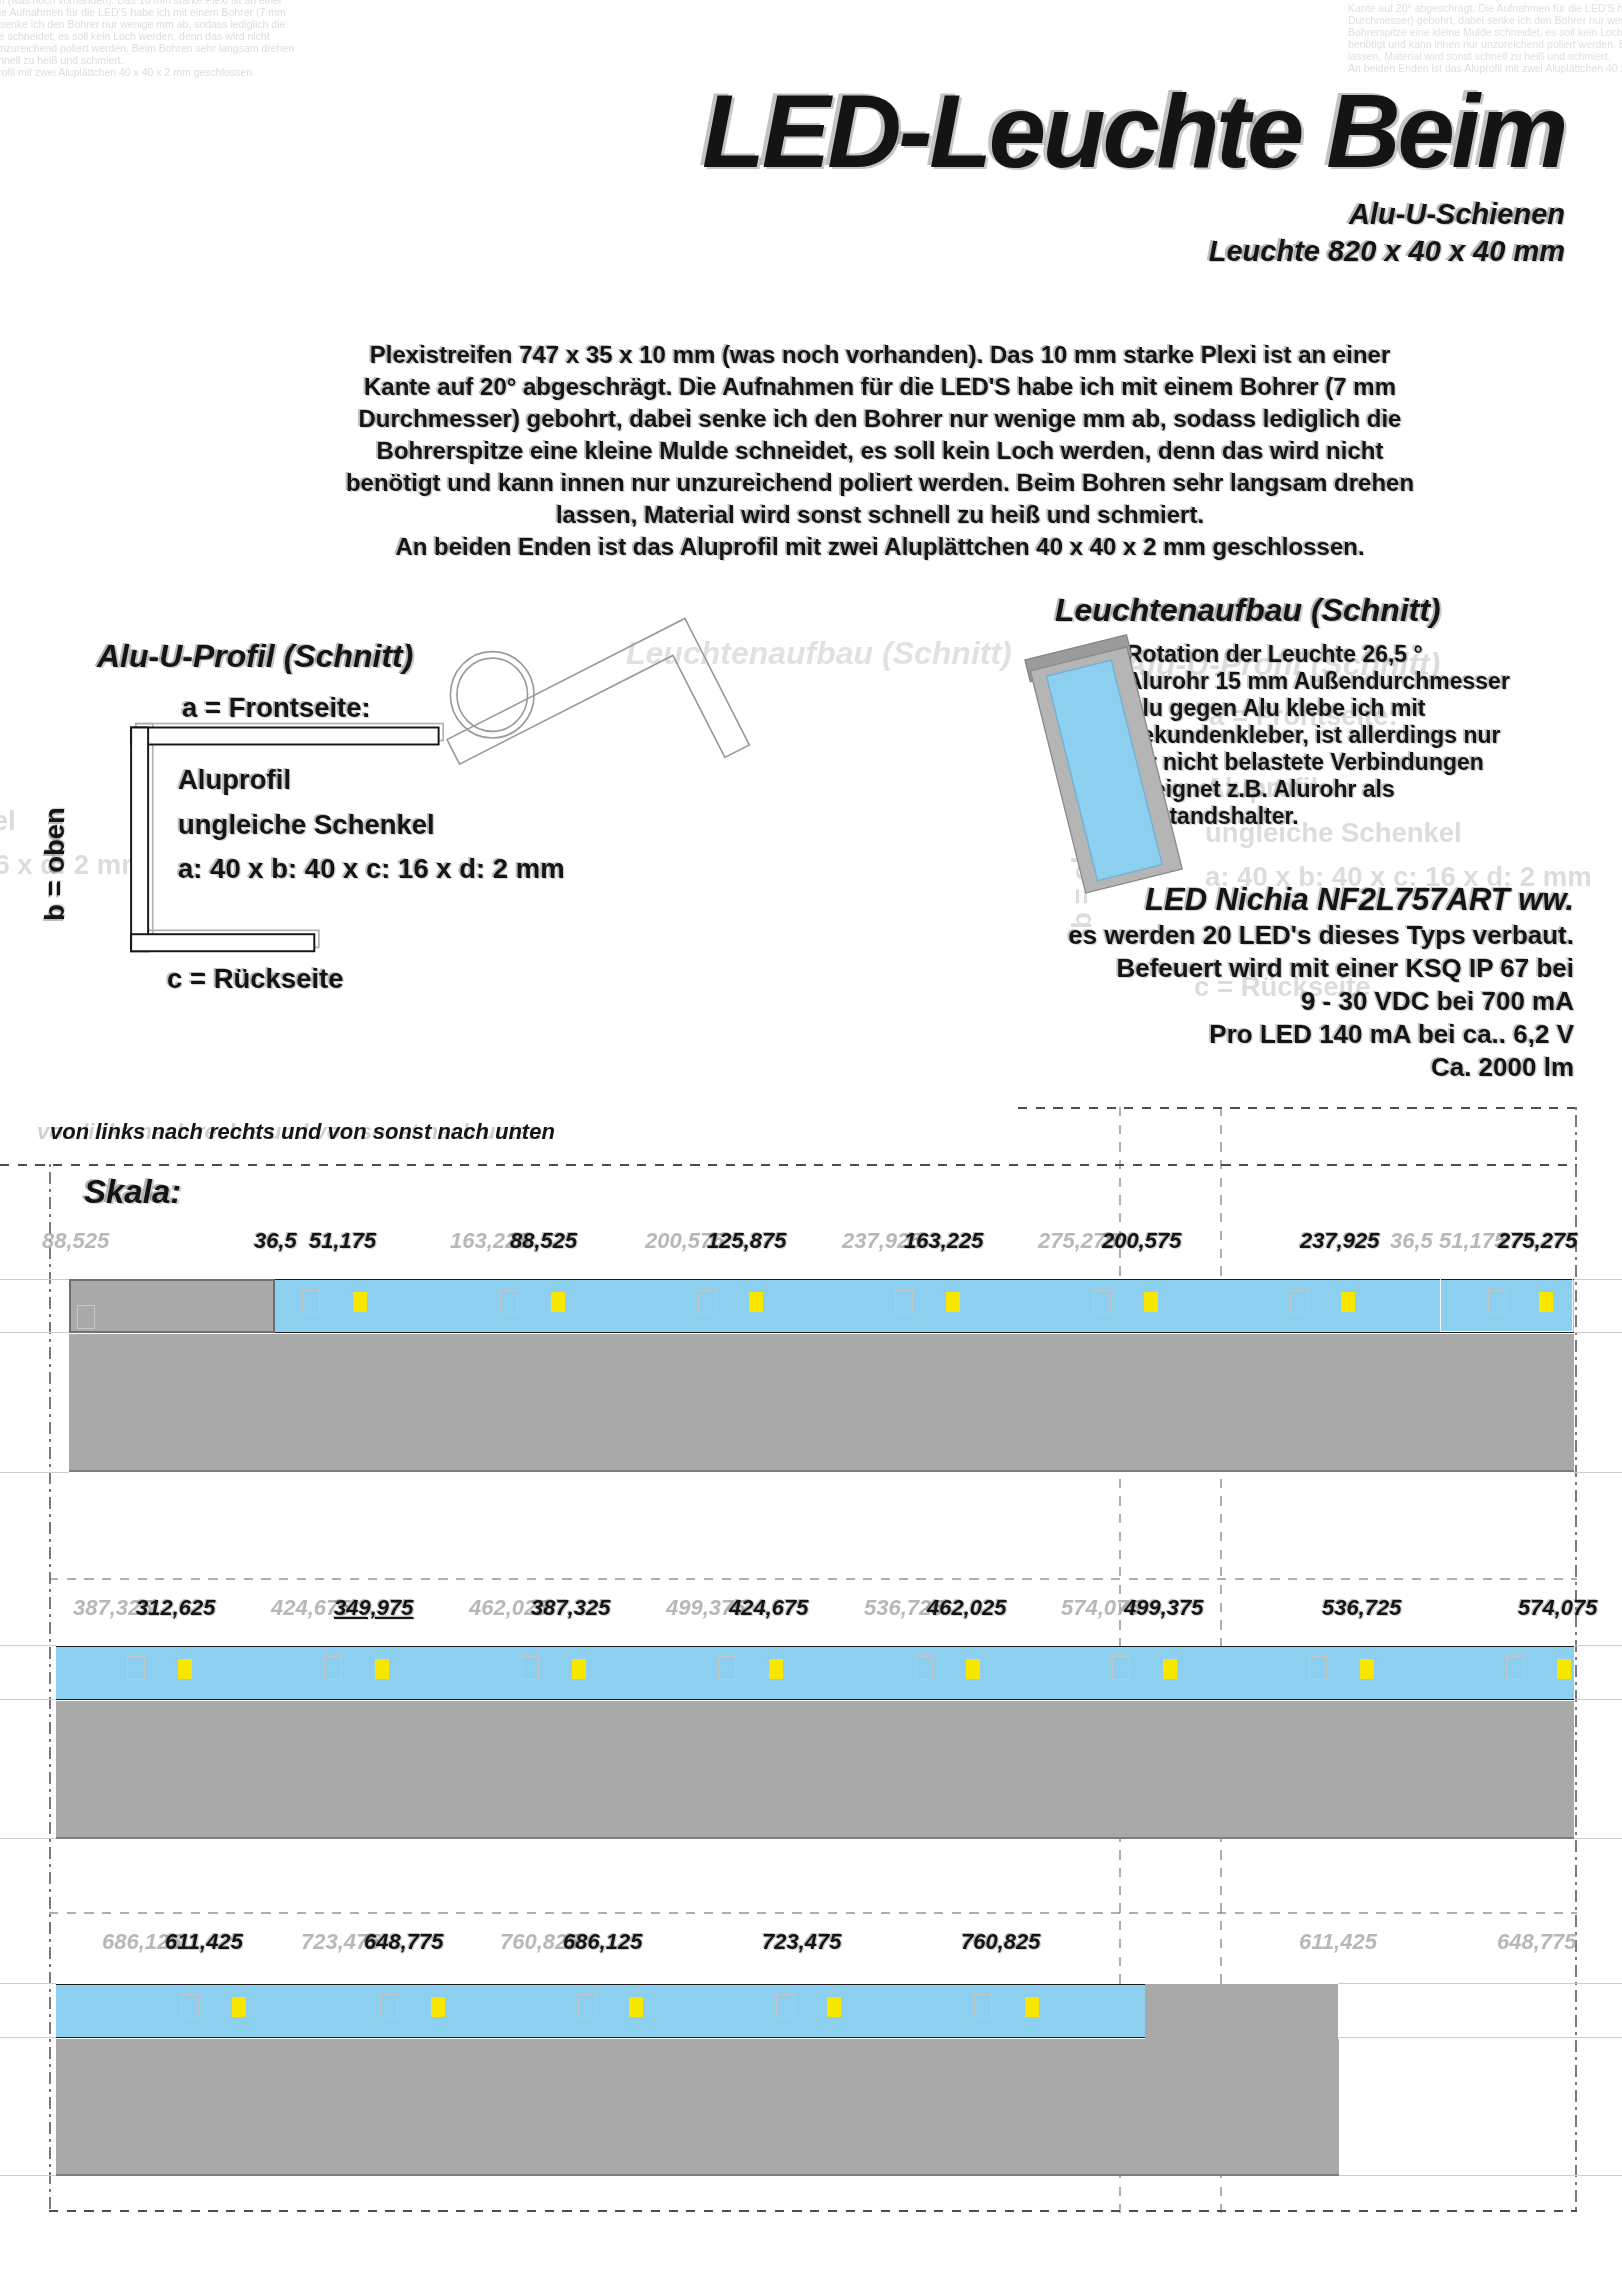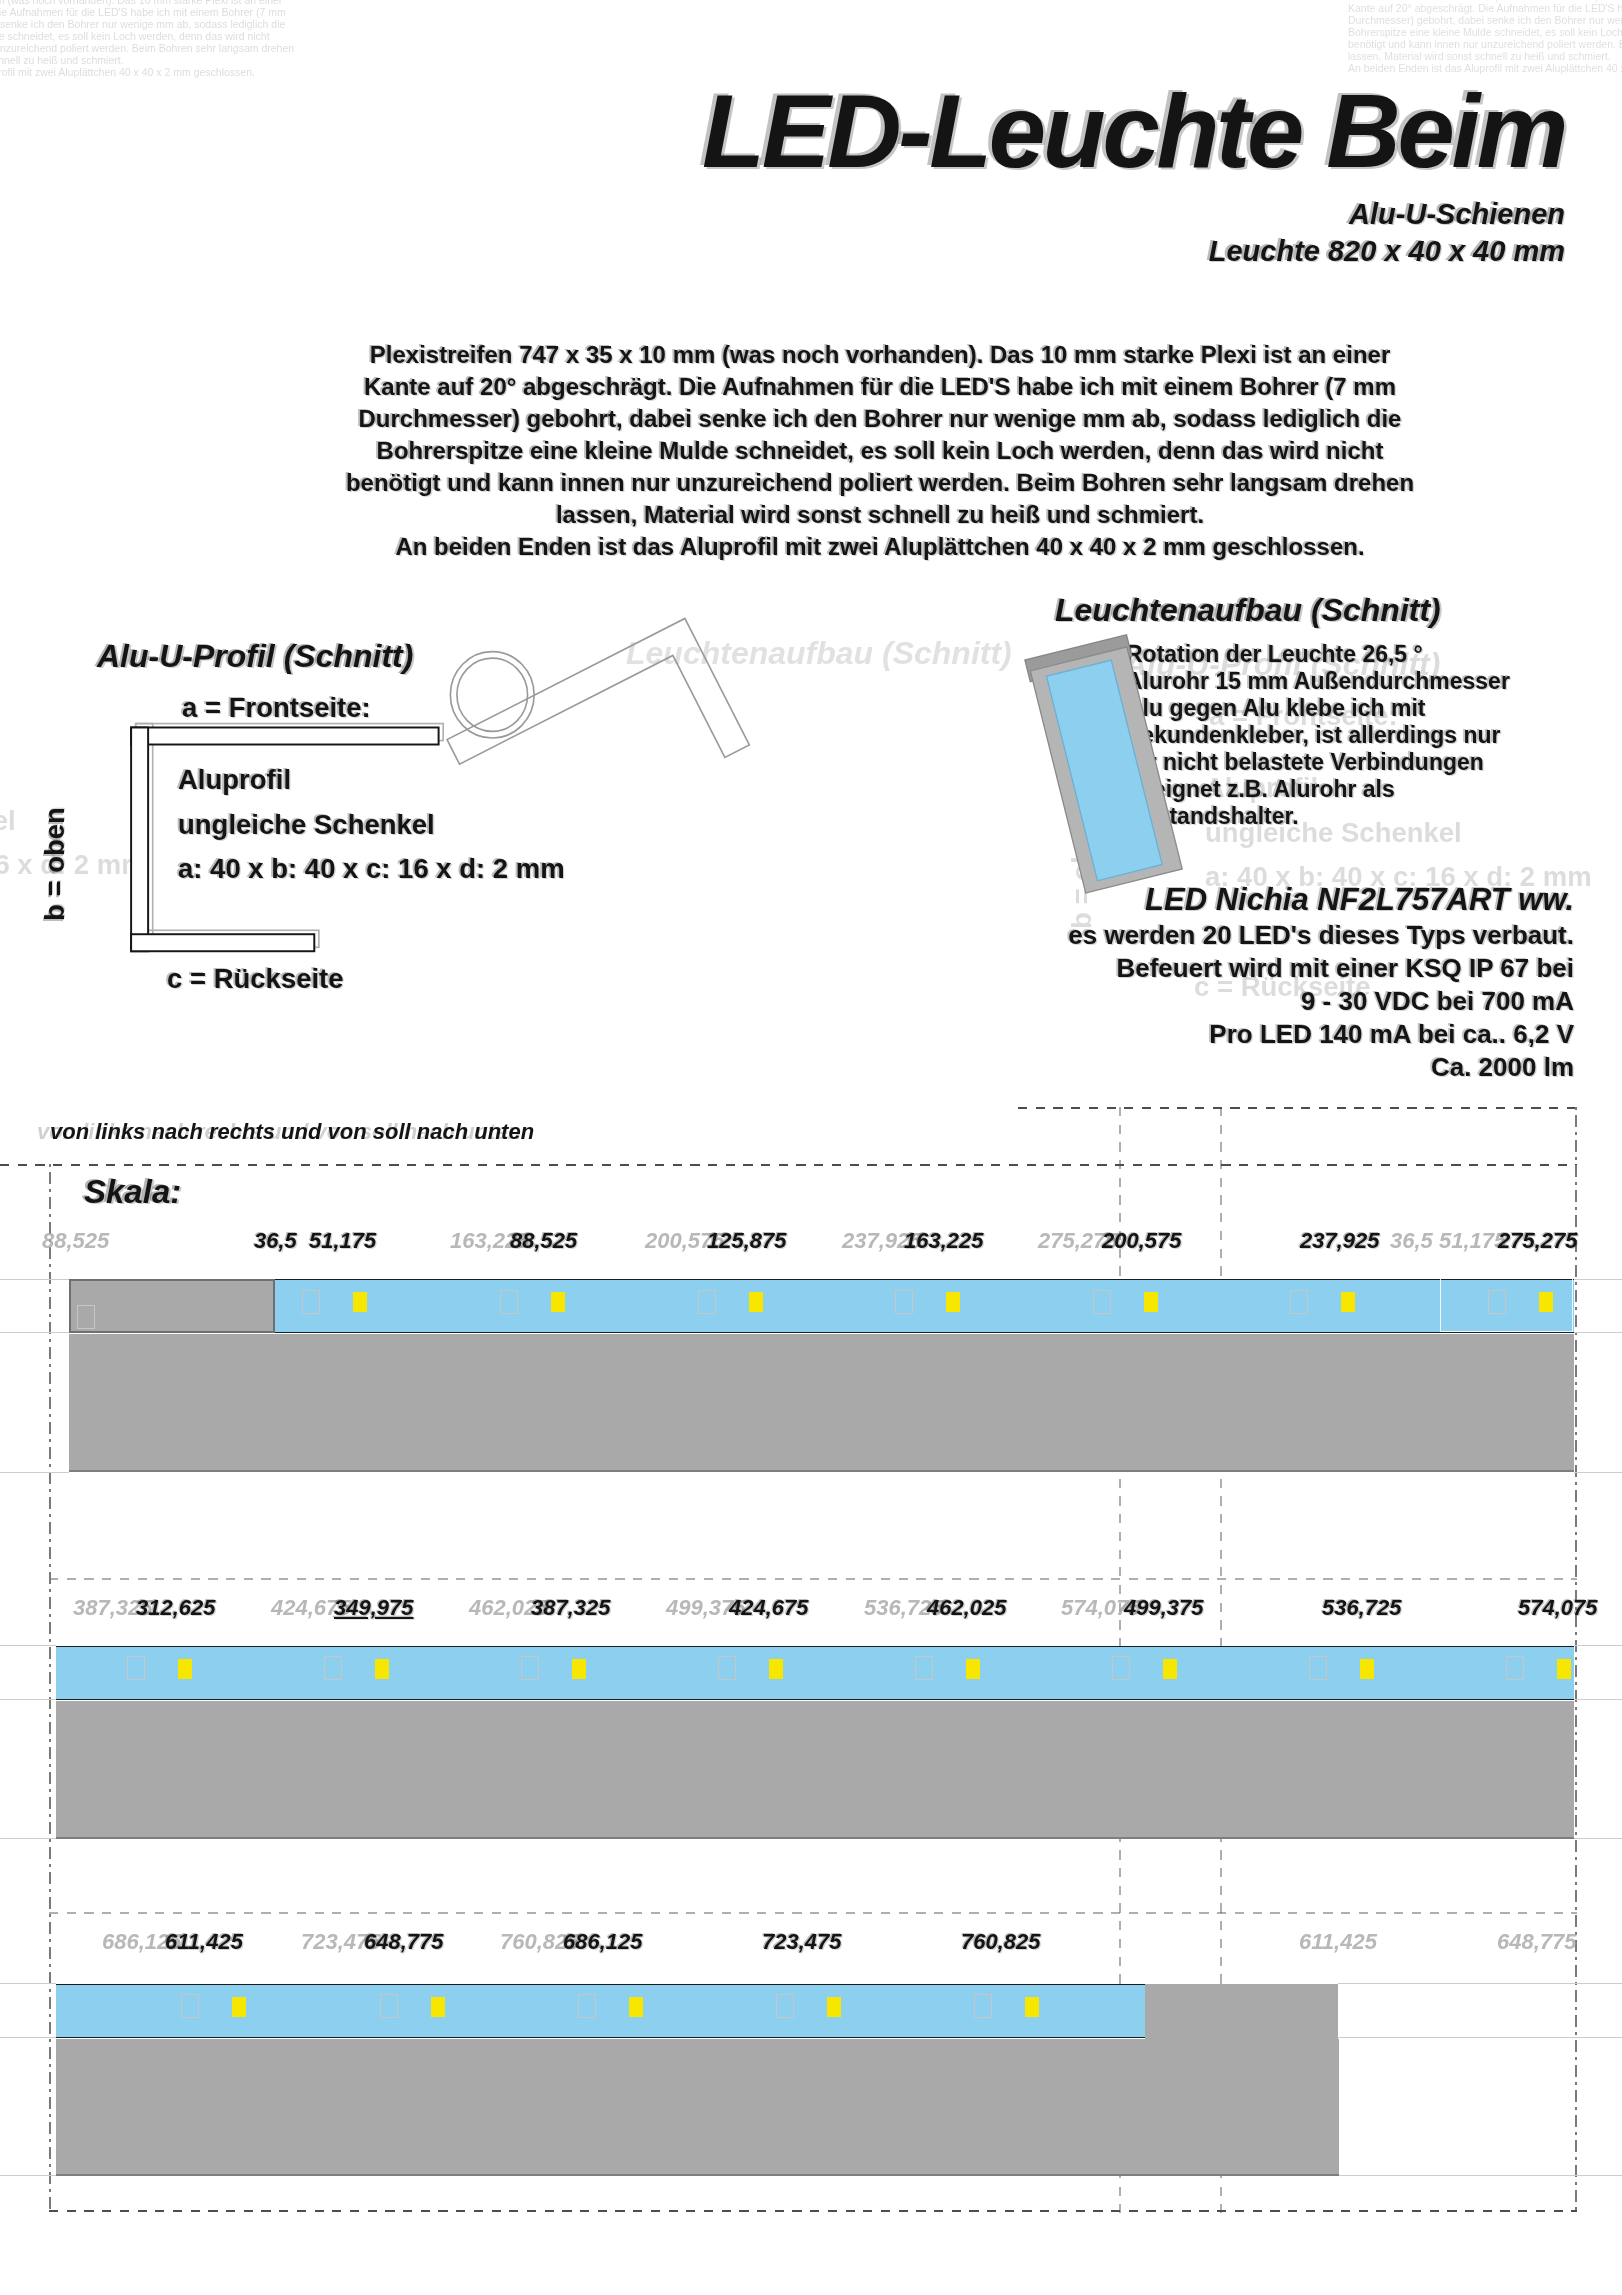--- a/index.html
+++ b/index.html
@@ -169,21 +169,21 @@
     <div class="h" data-name="led-info-heading">LED Nichia NF2L757ART ww.</div>
     <div id="led-lines" data-name="led-info-text">
         <div class="l" data-name="led-info-line-1">es werden 20 LED's dieses Typs verbaut.</div>
         <div class="l" data-name="led-info-line-2">Befeuert wird mit einer KSQ IP 67 bei</div>
         <div class="l" data-name="led-info-line-3">9 - 30 VDC bei 700 mA</div>
         <div class="l" data-name="led-info-line-4">Pro LED 140 mA bei ca.. 6,2 V</div>
         <div class="l" data-name="led-info-line-5">Ca. 2000 lm</div>
       </div>
   </div>
 
-  <div class="abs" id="note-line" data-name="reading-order-note">von links nach rechts und von soll nach unten</div>
+  <div class="abs" id="note-line" data-name="reading-order-note">von links nach rechts und von sonst nach unten</div>
 
   <div class="hdash abs" style="left:1018px;top:1107px;width:559px;" data-name="page-break-line-top-right"></div>
   <div class="hdash abs" style="left:0;top:1164px;width:1577px;" data-name="page-break-line-top"></div>
   <div class="hdash abs faint" style="left:49px;top:1578px;width:1528px;" data-name="page-break-line-mid1"></div>
   <div class="hdash abs faint" style="left:49px;top:1912px;width:1528px;" data-name="page-break-line-mid2"></div>
   <div class="hdash abs" style="left:49px;top:2210px;width:1528px;" data-name="page-break-line-bottom"></div>
   <div class="vdashdot abs" style="left:49px;top:1164px;height:1047px;" data-name="margin-line-left"></div>
   <div class="vdash abs faint" style="left:1119px;top:1107px;height:1106px;" data-name="page-break-line-vertical-ghost"></div>
   <div class="vdash abs faint" style="left:1220px;top:1107px;height:1106px;" data-name="page-break-line-vertical"></div>
   <div class="vdashdot abs" style="left:1575px;top:1107px;height:1106px;" data-name="margin-line-right"></div>

